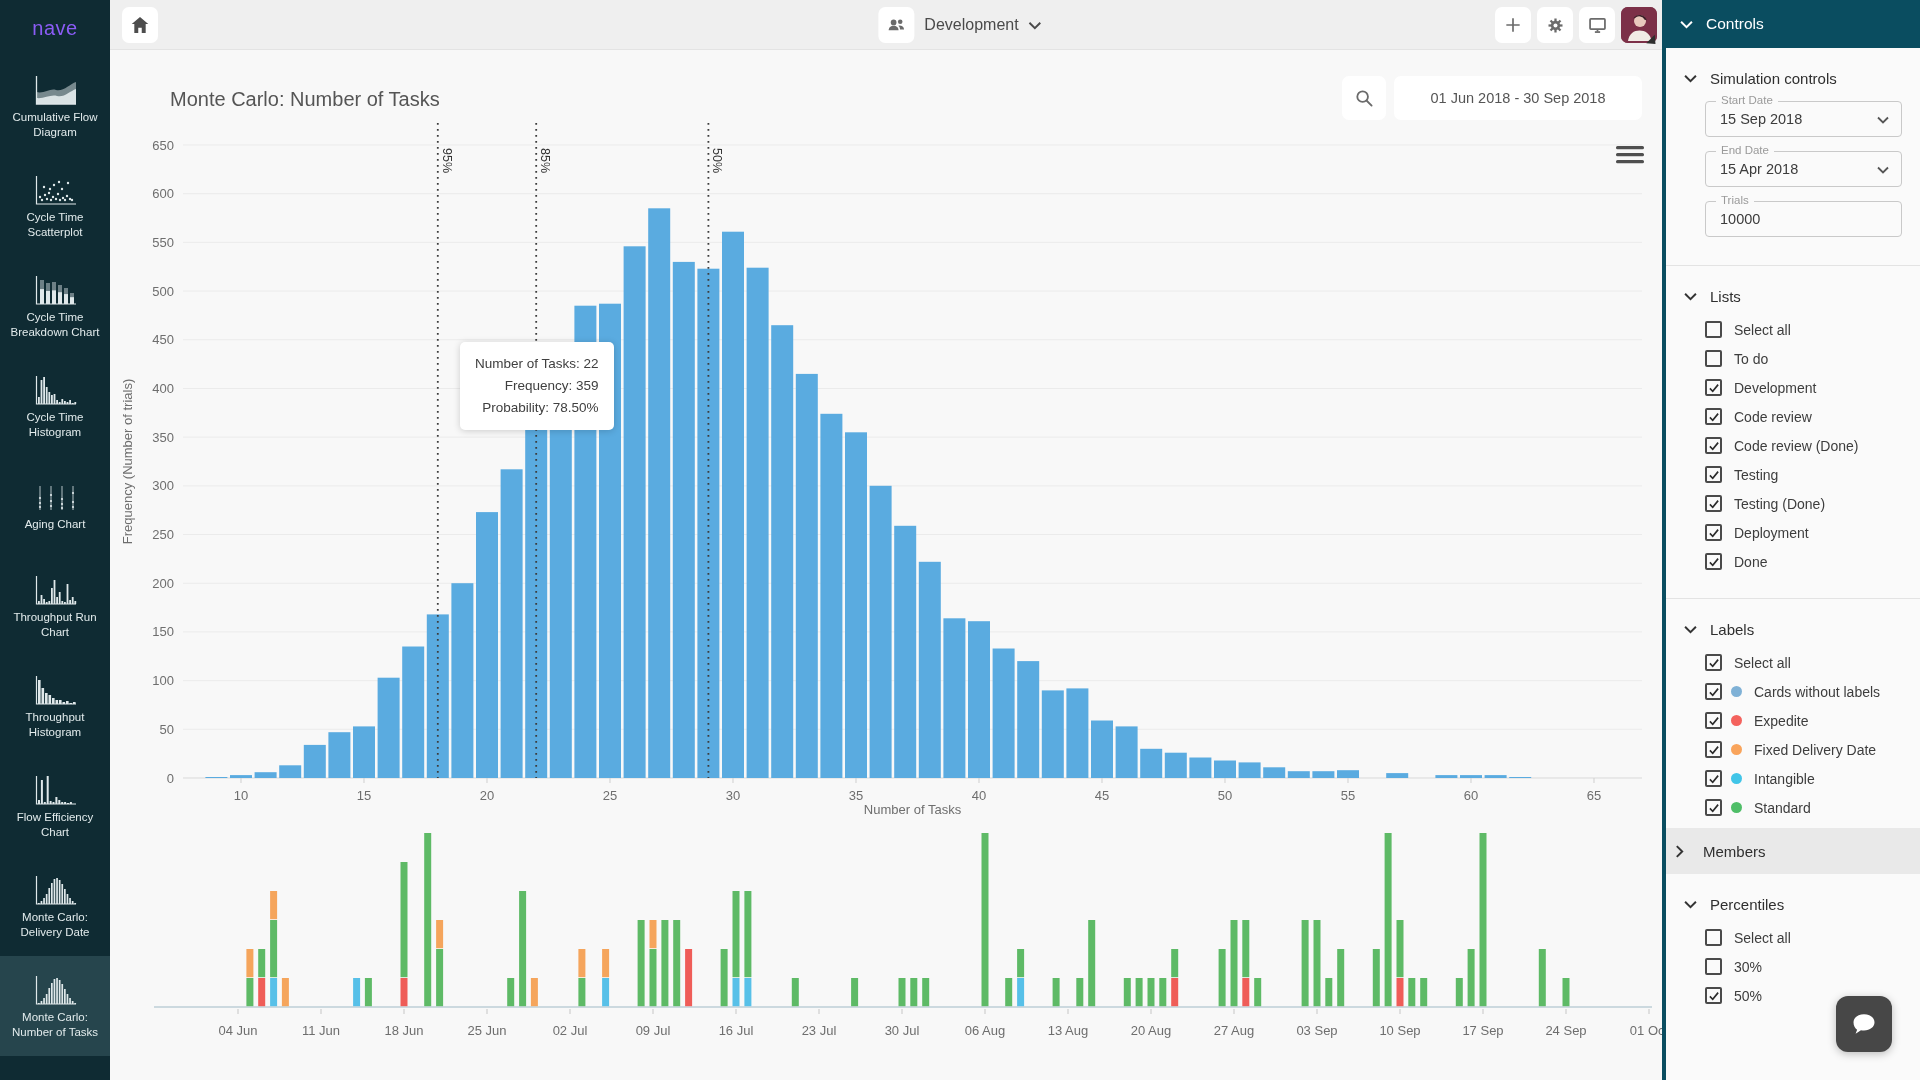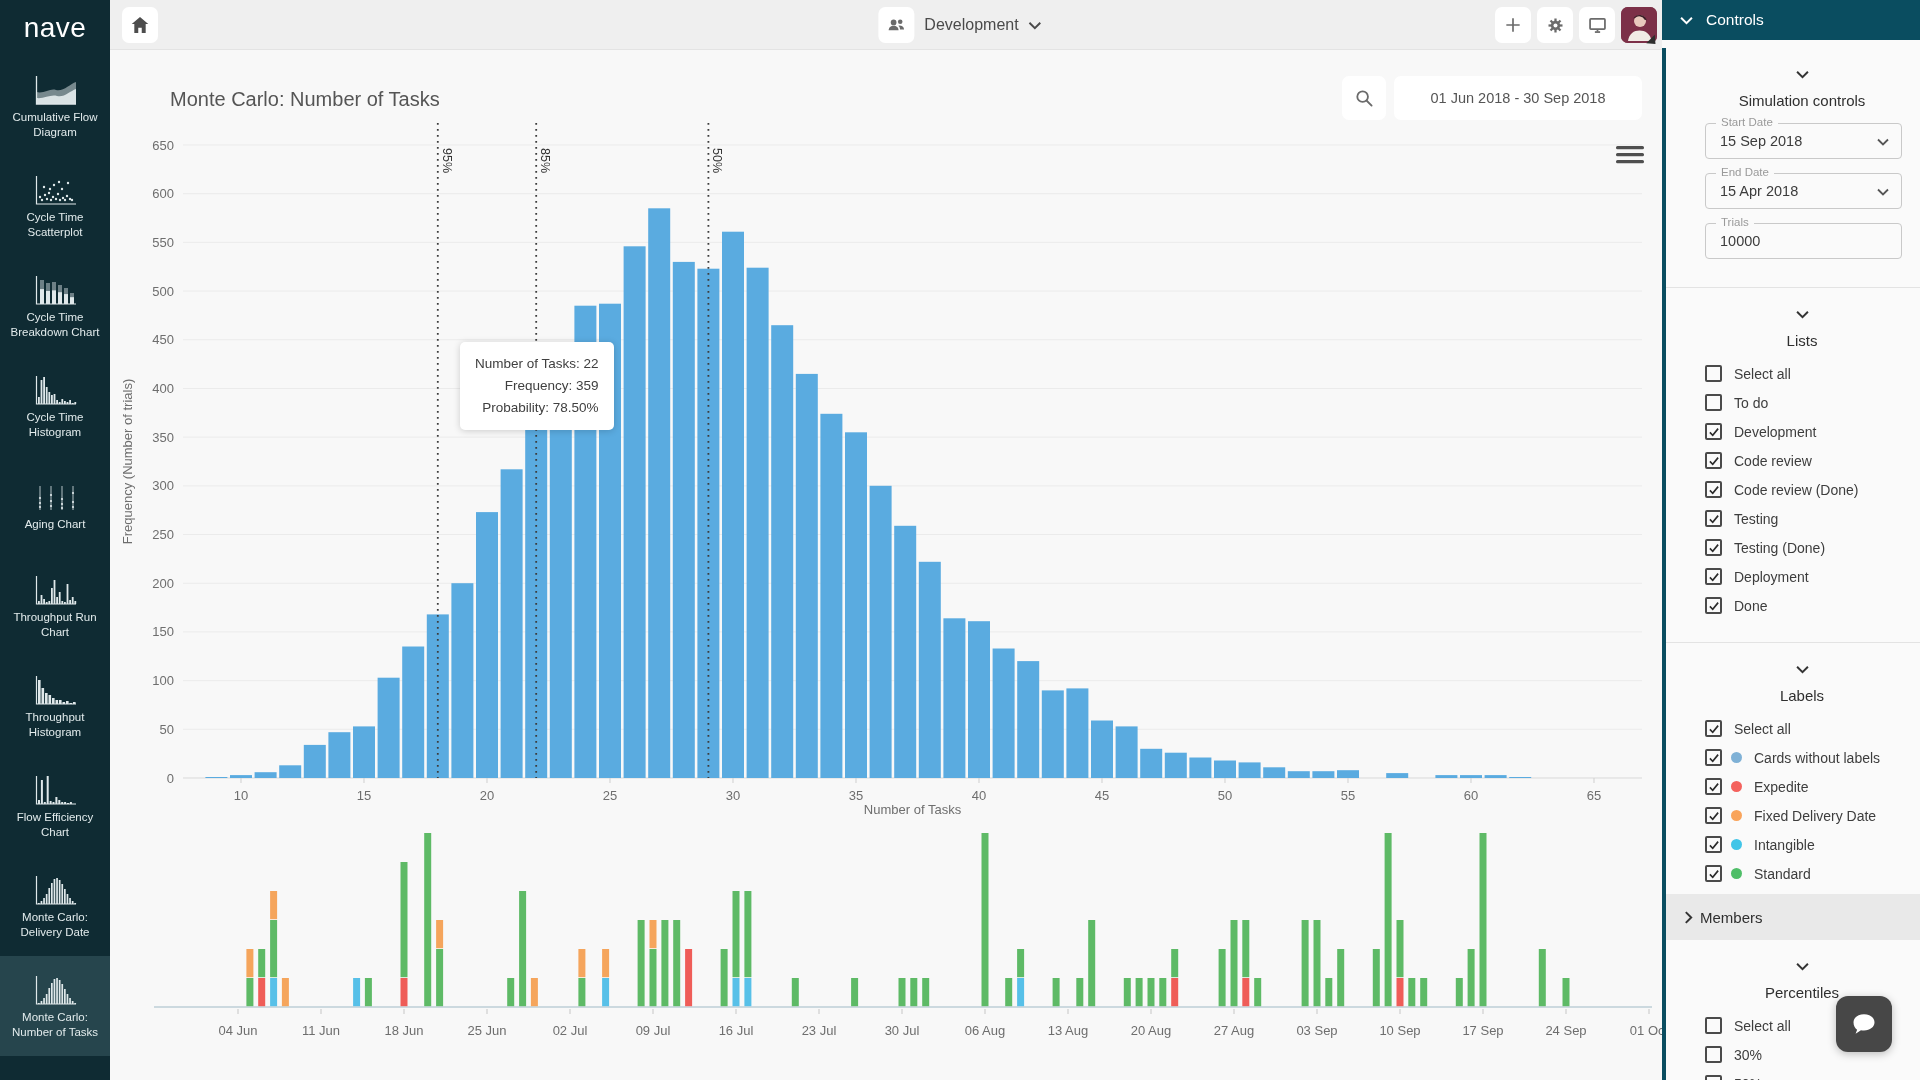--- a/index.html
+++ b/index.html
@@ -3,21 +3,21 @@
 <meta charset="utf-8">
 <style>
   * { margin:0; padding:0; box-sizing:border-box; }
   html,body { width:1920px; height:1080px; overflow:hidden; background:#f8f8f8;
     font-family:"Liberation Sans", sans-serif; }
 
   
   .sidebar-left { position:absolute; left:0; top:0; width:110px; height:1080px;
     background:#0f2b33; z-index:30; }
   .logo { height:56px; display:flex; align-items:center; justify-content:center;
-    color:#ffffff; font-size:28px; font-weight:500; letter-spacing:.5px; }
+    color:#8b5cf6; font-size:20px; font-weight:500; letter-spacing:.5px; }
   .nav-item { height:100px; display:flex; flex-direction:column; align-items:center;
     justify-content:center; cursor:pointer; }
   .nav-item.selected { background:#26454d; }
   .nav-ico { width:46px; height:34px; display:block; }
   .nav-label { font-size:11.5px; color:#e2ebec; text-align:center; line-height:1.3;
     margin-top:3px; padding:0 3px; }
 
   
   .topbar { position:absolute; left:110px; top:0; width:1552px; height:50px;
     background:#efefef; border-bottom:1px solid #e3e3e3; z-index:20; }
@@ -46,44 +46,44 @@
   .search-btn { left:1232px; width:44px; }
   .date-btn { left:1284px; width:248px; padding:0 14px; }
   .date-label { font-size:14.5px; color:#555; white-space:nowrap; }
   .tooltip { position:absolute; left:350px; top:292px; background:#fff; border-radius:5px;
     box-shadow:0 1px 7px rgba(0,0,0,.18); padding:11px 15px; z-index:5; }
   .tooltip div { font-size:13.5px; color:#404040; line-height:1.62; white-space:nowrap;text-align:right; }
 
   
   .controls { position:absolute; right:0; top:0; width:258px; height:1080px;
     background:#fafafa; z-index:40; }
-  .controls-header { height:40px; background:#0a4d60; display:flex; align-items:center;
+  .controls-header { height:48px; background:#0a4d60; display:flex; align-items:center;
     gap:13px; padding-left:18px; cursor:pointer; }
   .controls-header span { color:#fff; font-size:15.5px; }
   .controls-body { position:absolute; top:48px; left:0; right:0; bottom:0;
     border-left:4px solid #0a4d60; overflow:hidden; }
   .sec-header { display:flex; align-items:center; gap:13px; padding-left:18px;
-    margin-top:22px; cursor:pointer;flex-direction:column; }
+    margin-top:22px; cursor:pointer; }
   .sec-header span { font-size:15px; color:#2f2f2f; font-weight:500; }
   .field { position:relative; margin:14px 18px 0 39px; height:36px;
     border:1px solid #c9c9c9; border-radius:4px; background:#fafafa; cursor:pointer; }
   .flabel { position:absolute; left:10px; top:-8px; background:#fafafa; padding:0 5px;
     font-size:11.5px; color:#9a9a9a; }
   .fvalue { position:absolute; left:14px; top:9px; font-size:14.5px; color:#3c3c3c; }
   .fchev { position:absolute; right:12px; top:14px; width:12px; height:8px; }
   .divider { height:1px; background:#e3e3e3; margin-top:28px; }
   .rows { margin:16px 0 0 39px; }
   .crow { display:flex; align-items:center; margin-bottom:12px; cursor:pointer; }
   .cbox { width:17px; height:17px; border:2px solid #4a4a4a; border-radius:2px;
     display:flex; align-items:center; justify-content:center; flex:none; }
   .cbox svg { width:12px; height:12px; }
   .dot { width:11px; height:11px; border-radius:50%; margin-left:9px; flex:none; }
   .clabel { font-size:14px; color:#3d3d3d; margin-left:12px; white-space:nowrap; }
   .members-band { height:46px; background:#e9e9e9; display:flex; align-items:center;
-    gap:7px; padding-left:18px; cursor:pointer; }
+    gap:19px; padding-left:9px; cursor:pointer; }
   .members-band span { font-size:15px; color:#2f2f2f; font-weight:500; }
   .chat-fab { position:absolute; right:28px; bottom:28px; width:56px; height:56px;
     background:#474747; border:none; border-radius:12px; display:flex; align-items:center;
     justify-content:center; cursor:pointer; box-shadow:0 2px 8px rgba(0,0,0,.25); }
   .chat-fab svg { width:28px; height:28px; }
 
   
   text.tick { font-size:13px; fill:#6e6e6e; font-family:"Liberation Sans",sans-serif; }
   text.pct  { font-size:12.5px; fill:#333; font-family:"Liberation Sans",sans-serif; }
 </style>

